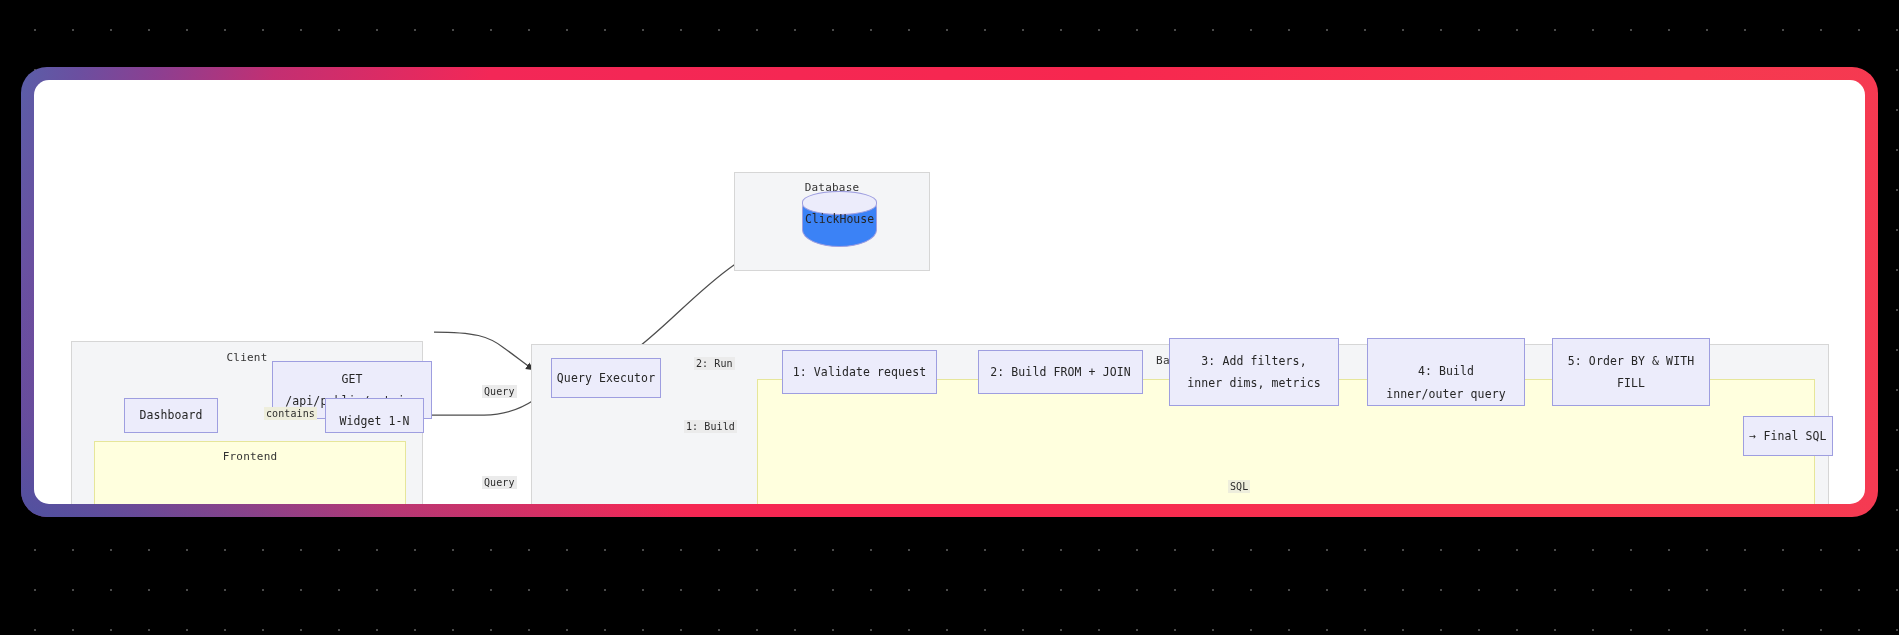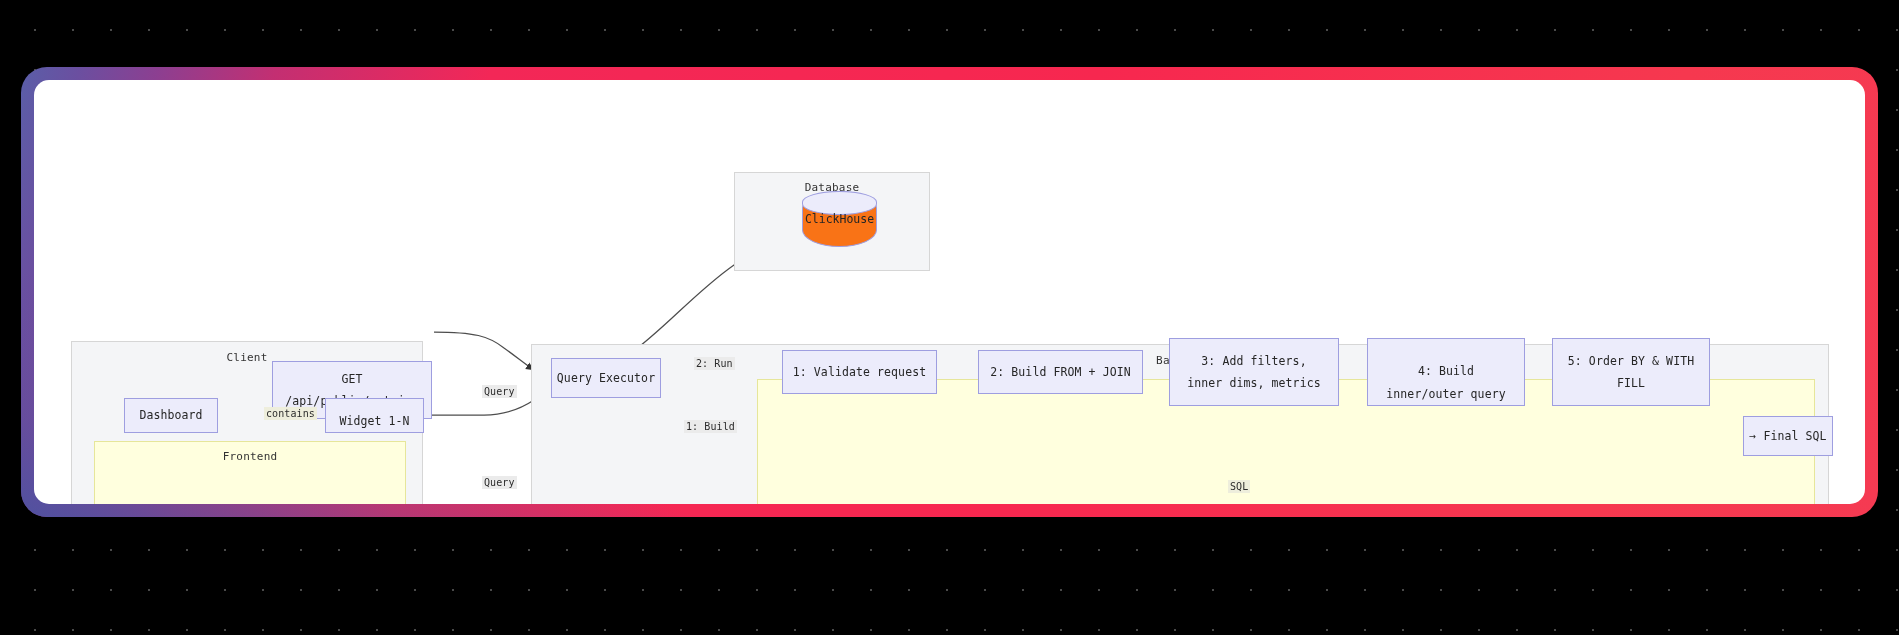--- a/index.html
+++ b/index.html
@@ -111,21 +111,21 @@
     line-height: 1.95;
     text-align: center;
     letter-spacing: 0.1px;
   }
   .node .ln { display: block; white-space: nowrap; }
 
   
   .cyl {
     position: absolute;
     z-index: 3;
-    background: #f97316;
+    background: #3b82f6;
     border: 1px solid #9e9ee0;
     border-radius: 50% / 17px;
     display: flex;
     align-items: center;
     justify-content: center;
     font-size: 11.5px;
     color: #262626;
   }
   .cyl::before {
     content: "";

